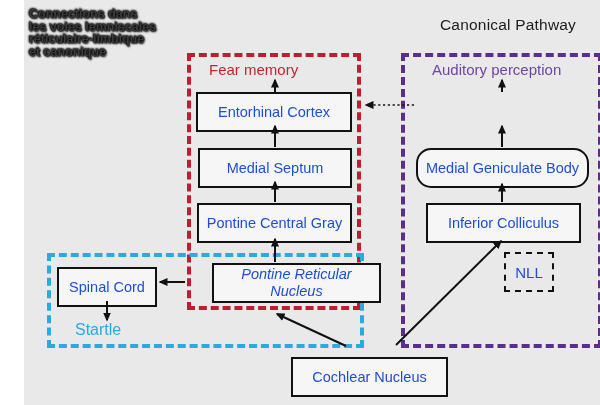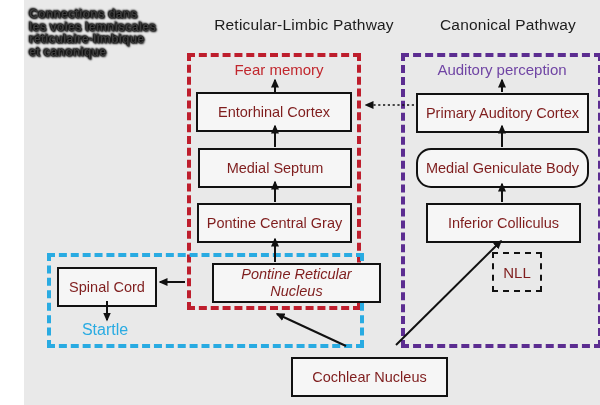--- a/index.html
+++ b/index.html
@@ -23,78 +23,76 @@
     text-align:center;white-space:nowrap;
   }
   #hdr-left{left:170px;width:220px;}
   #hdr-right{left:413px;width:142px;}
   
   .group-box{position:absolute;box-sizing:border-box;}
   #fear-box{left:163px;top:53px;width:174px;height:257px;border:4px dashed #be1e2d;}
   #auditory-box{left:377px;top:53px;width:201px;height:295px;border:4px dashed #5c2d91;}
   #startle-box{left:23px;top:253px;width:317px;height:95px;border:4px dashed #29abe2;}
   .group-label{
-    position:absolute;font-size:15px;text-align:center;white-space:nowrap;
+    position:absolute;font-size:15px;text-align:left;white-space:nowrap;
   }
   #fear-label{left:185px;top:61px;width:140px;color:#c1272d;}
   #auditory-label{left:408px;top:61px;width:140px;color:#7045a4;}
   #startle-label{left:51px;top:321px;width:60px;color:#29abe2;font-size:16px;}
   
   .node{
     position:absolute;box-sizing:border-box;
     background:#f6f6f6;border:2px solid #111;
     display:flex;align-items:center;justify-content:center;
-    font-size:14.5px;color:#7f1d1d;text-align:center;line-height:17px;
+    font-size:14.5px;color:#1d4ed8;text-align:center;line-height:17px;
     padding:18px 4px;
   }
   .node.dashed{border:2px dashed #111;background:transparent;font-size:15px;}
   #n-entorhinal{left:172px;top:92px;width:156px;height:31px;}
   #n-medial-septum{left:174px;top:148px;width:154px;height:34px;}
   #n-pcg{left:173px;top:203px;width:155px;height:33px;}
   #n-prn{left:188px;top:263px;width:169px;height:39px;border-width:2.5px;font-style:italic;}
   #n-spinal{left:33px;top:267px;width:100px;height:31px;border-width:2.5px;text-align:right;}
   #n-pac{left:392px;top:93px;width:173px;height:31px;}
   #n-mgb{left:392px;top:148px;width:173px;height:33px;border-radius:15px;}
   #n-ic{left:402px;top:203px;width:155px;height:34px;}
-  #n-nll{left:468px;top:252px;width:50px;height:34px;}
+  #n-nll{left:480px;top:252px;width:50px;height:34px;}
   #n-soc{left:427px;top:294px;width:51px;height:33px;}
   #n-cochlear{left:267px;top:357px;width:157px;height:34px;border-width:2.5px;}
   
   #arrows{position:absolute;left:0;top:0;width:600px;height:405px;pointer-events:none;}
 </style>
 </head>
 <body>
 
 <div id="canvas">
 
   <div class="caption">
     <div>Connections dans</div>
     <div>les voies lemniscales</div>
     <div>réticulaire-limbique</div>
     <div>et canonique</div>
   </div>
 
-  <div class="pathway-header" id="hdr-left">Reticular-Limbic Pathway</div>
   <div class="pathway-header" id="hdr-right">Canonical Pathway</div>
 
   <div class="group-box" id="fear-box"></div>
   <div class="group-box" id="auditory-box"></div>
   <div class="group-box" id="startle-box"></div>
 
   <div class="group-label" id="fear-label">Fear memory</div>
   <div class="group-label" id="auditory-label">Auditory perception</div>
   <div class="group-label" id="startle-label">Startle</div>
 
   <div class="node" id="n-entorhinal">Entorhinal Cortex</div>
   <div class="node" id="n-medial-septum">Medial Septum</div>
   <div class="node" id="n-pcg">Pontine Central Gray</div>
   <div class="node" id="n-prn">Pontine Reticular Nucleus</div>
   <div class="node" id="n-spinal">Spinal Cord</div>
 
-  <div class="node" id="n-pac">Primary Auditory Cortex</div>
   <div class="node" id="n-mgb">Medial Geniculate Body</div>
   <div class="node" id="n-ic">Inferior Colliculus</div>
   <div class="node dashed" id="n-nll">NLL</div>
 
   <div class="node" id="n-cochlear">Cochlear Nucleus</div>
 
   <svg id="arrows" viewBox="0 0 600 405" xmlns="http://www.w3.org/2000/svg">
     <defs>
       <marker id="ah" markerWidth="9" markerHeight="8" refX="7.5" refY="4" orient="auto" markerUnits="userSpaceOnUse">
         <path d="M0,0 L9,4 L0,8 Z" fill="#111"></path>

